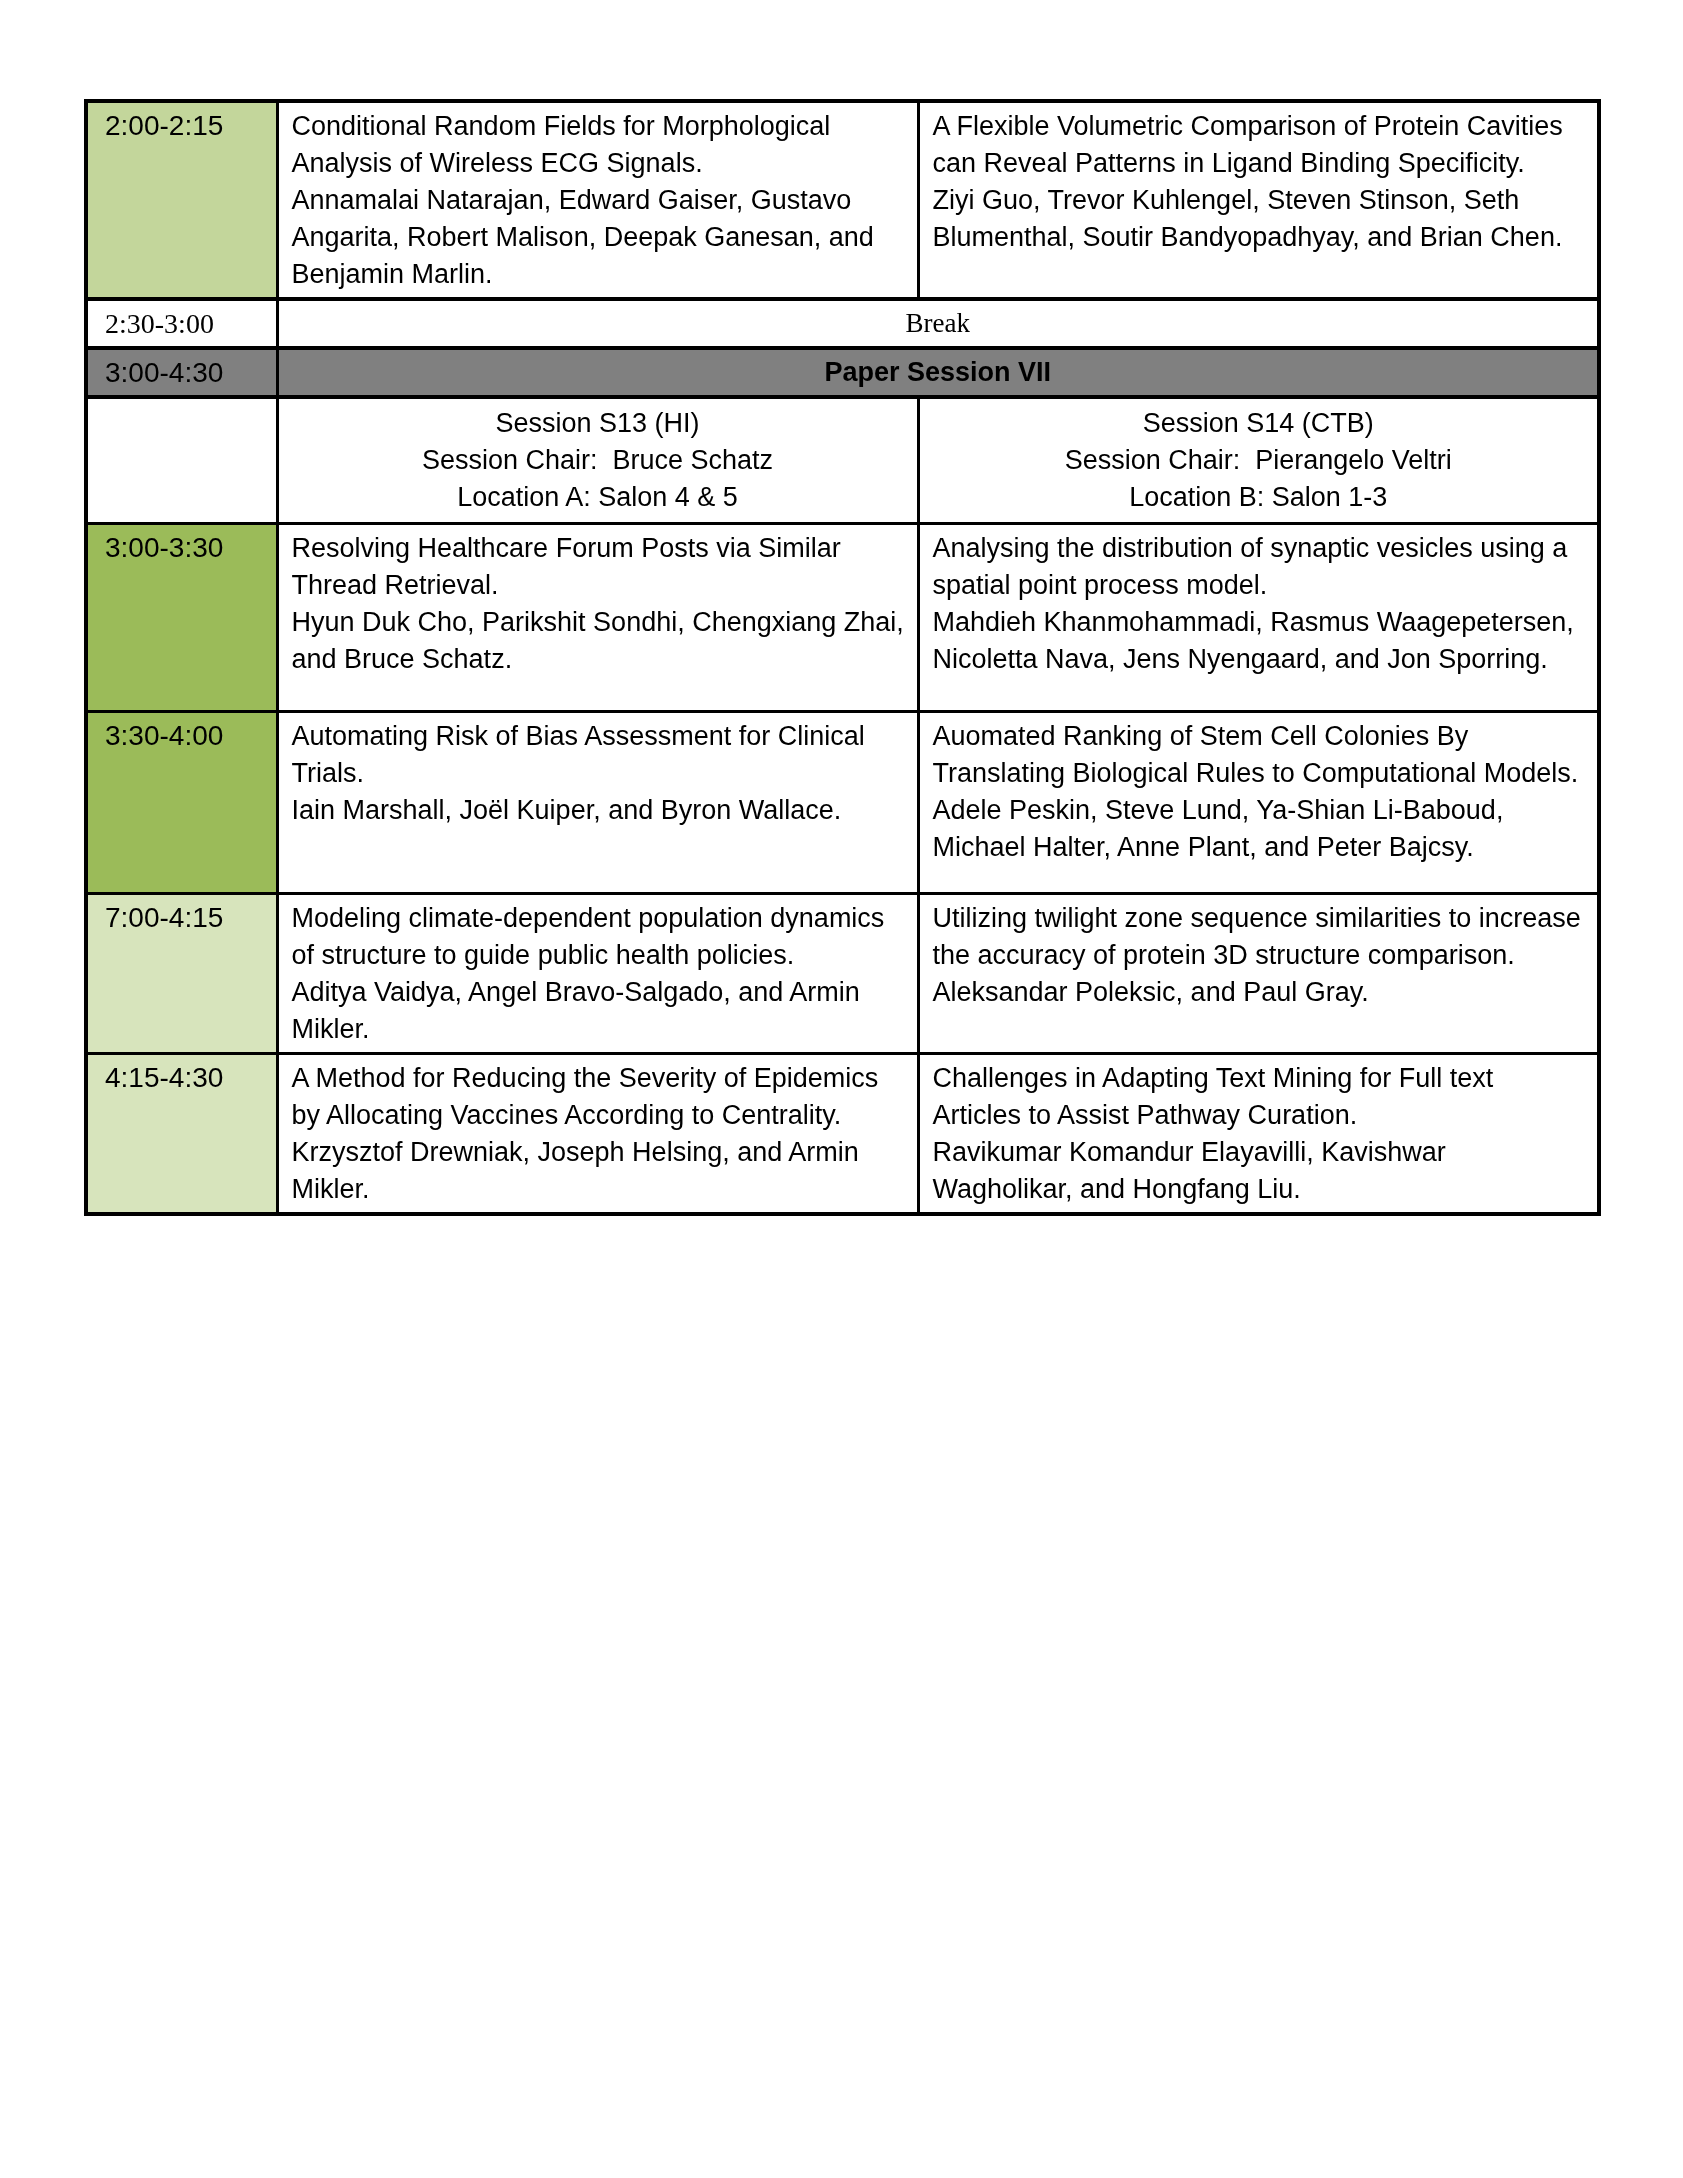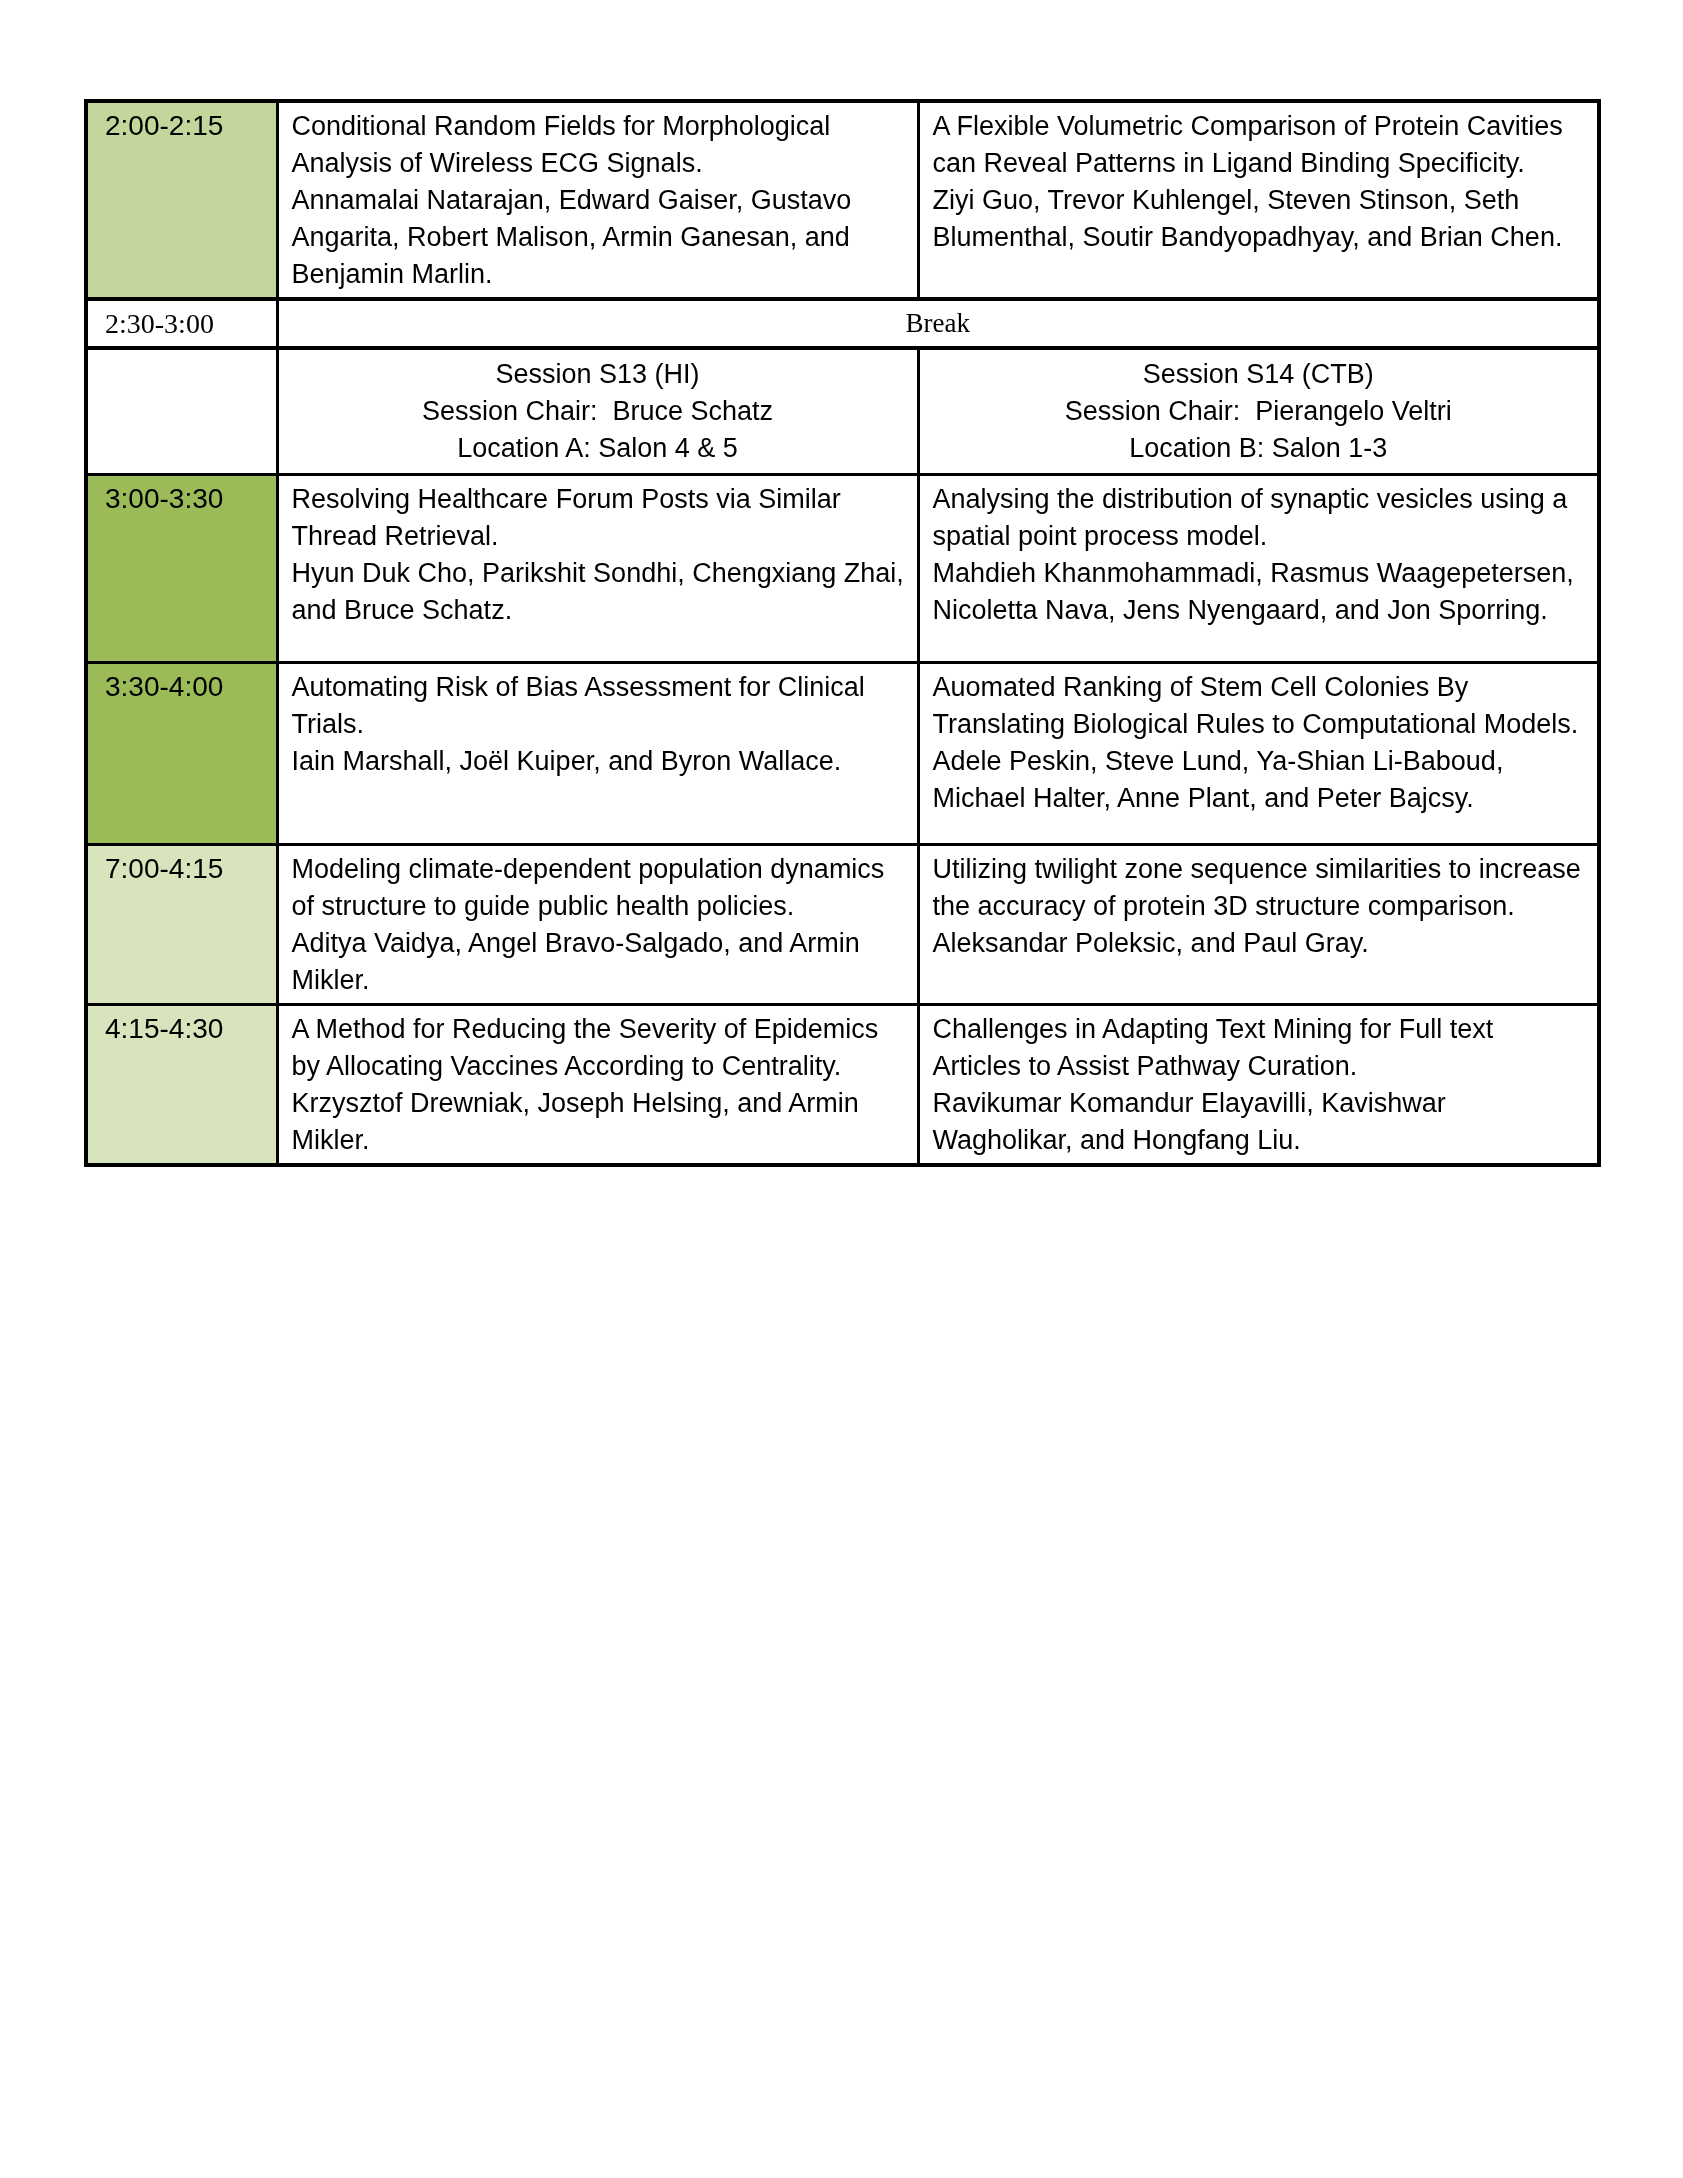--- a/index.html
+++ b/index.html
@@ -61,31 +61,35 @@
     <colgroup>
       <col style="width:191px">
       <col style="width:641px">
       <col style="width:681px">
     </colgroup>
 
     <tbody>
         <tr style="height:190px">
       <td class="time-cell shade-light">2:00-2:15</td>
       <td class="paper-cell">Conditional Random Fields for Morphological Analysis of Wireless ECG Signals.
-Annamalai Natarajan, Edward Gaiser, Gustavo Angarita, Robert Malison, Armin Ganesan, and Benjamin Marlin.</td>
+Annamalai Natarajan, Edward Gaiser, Gustavo Angarita, Robert Malison, Deepak Ganesan, and Benjamin Marlin.</td>
       <td class="paper-cell">A Flexible Volumetric Comparison of Protein Cavities can Reveal Patterns in Ligand Binding Specificity.
 Ziyi Guo, Trevor Kuhlengel, Steven Stinson, Seth Blumenthal, Soutir Bandyopadhyay, and Brian Chen.</td>
     </tr>
 
 
     <tr class="row-break" style="height:41px">
       <td class="time-cell">2:30-3:00</td>
       <td class="center-cell" colspan="2">Break</td>
     </tr>
 
+    <tr class="row-band" style="height:39px">
+      <td class="time-cell">3:00-4:30</td>
+      <td class="center-cell" colspan="2">Paper Session VII</td>
+    </tr>
 
     <tr style="height:112px">
       <td class="time-cell"></td>
       <td class="session-header-cell">Session S13 (HI)
 Session Chair:  Bruce Schatz
 Location A: Salon 4 &amp; 5</td>
       <td class="session-header-cell">Session S14 (CTB)
 Session Chair:  Pierangelo Veltri
 Location B: Salon 1-3</td>
     </tr>

